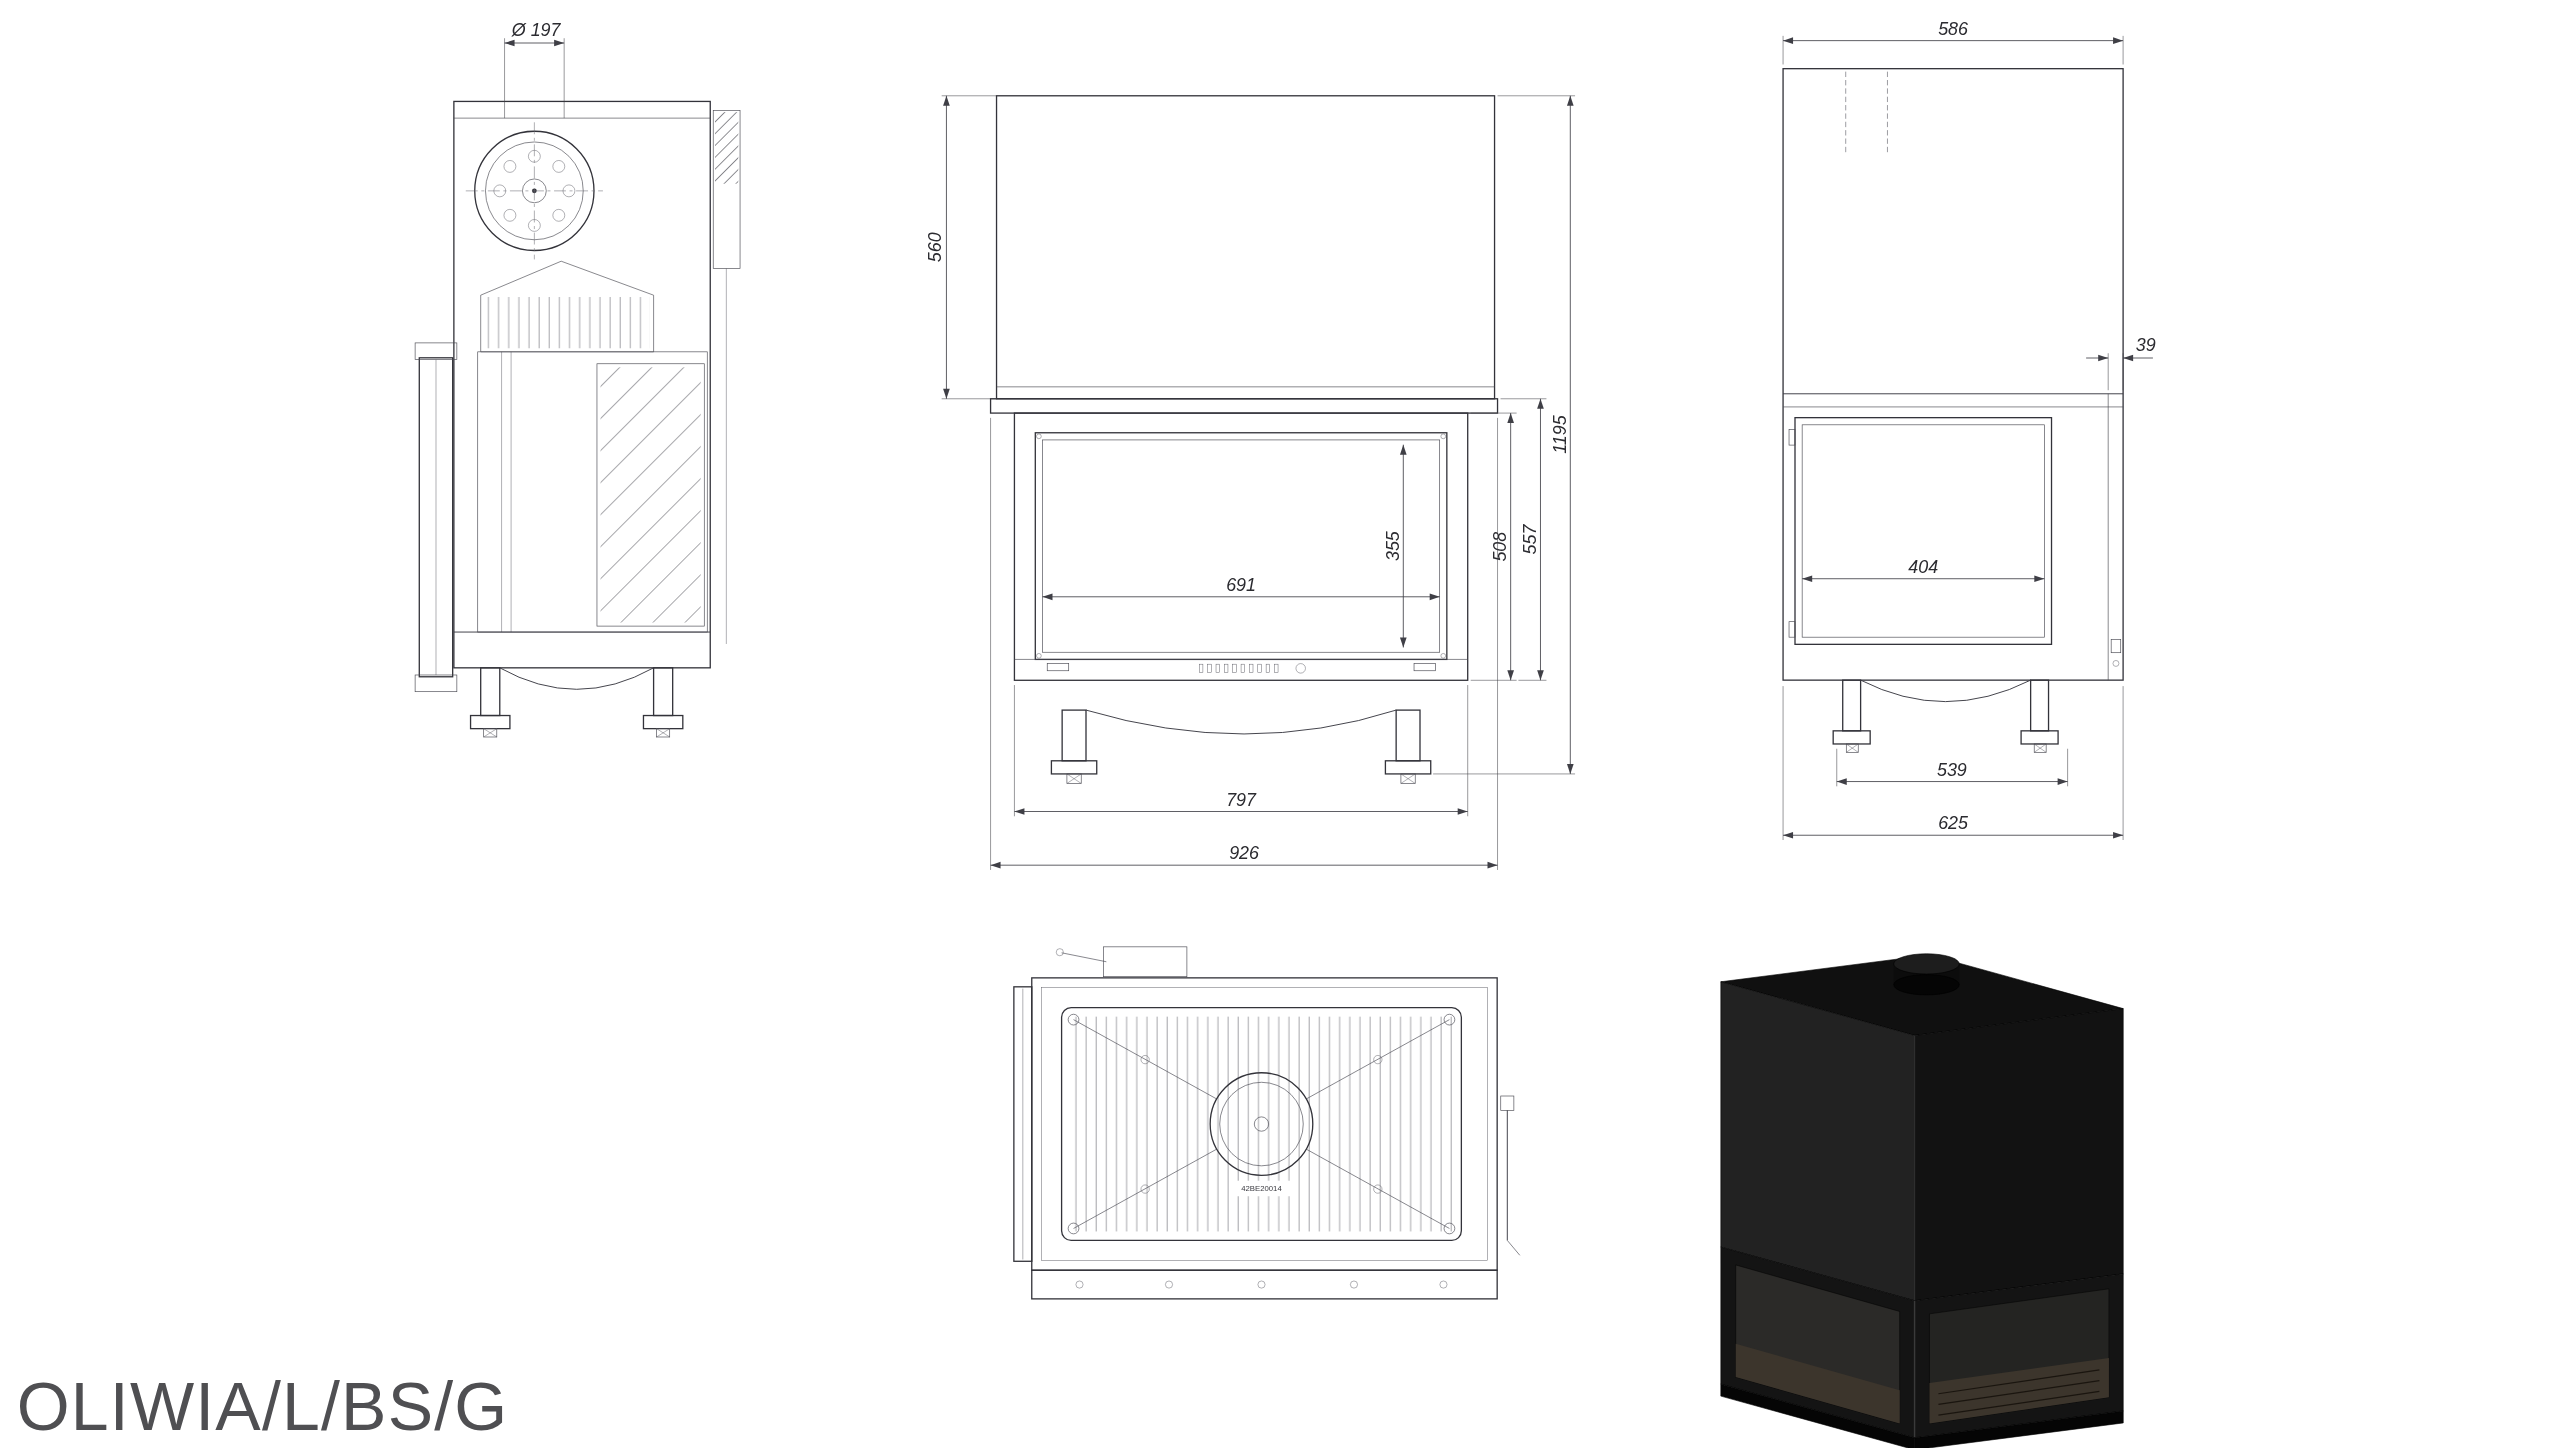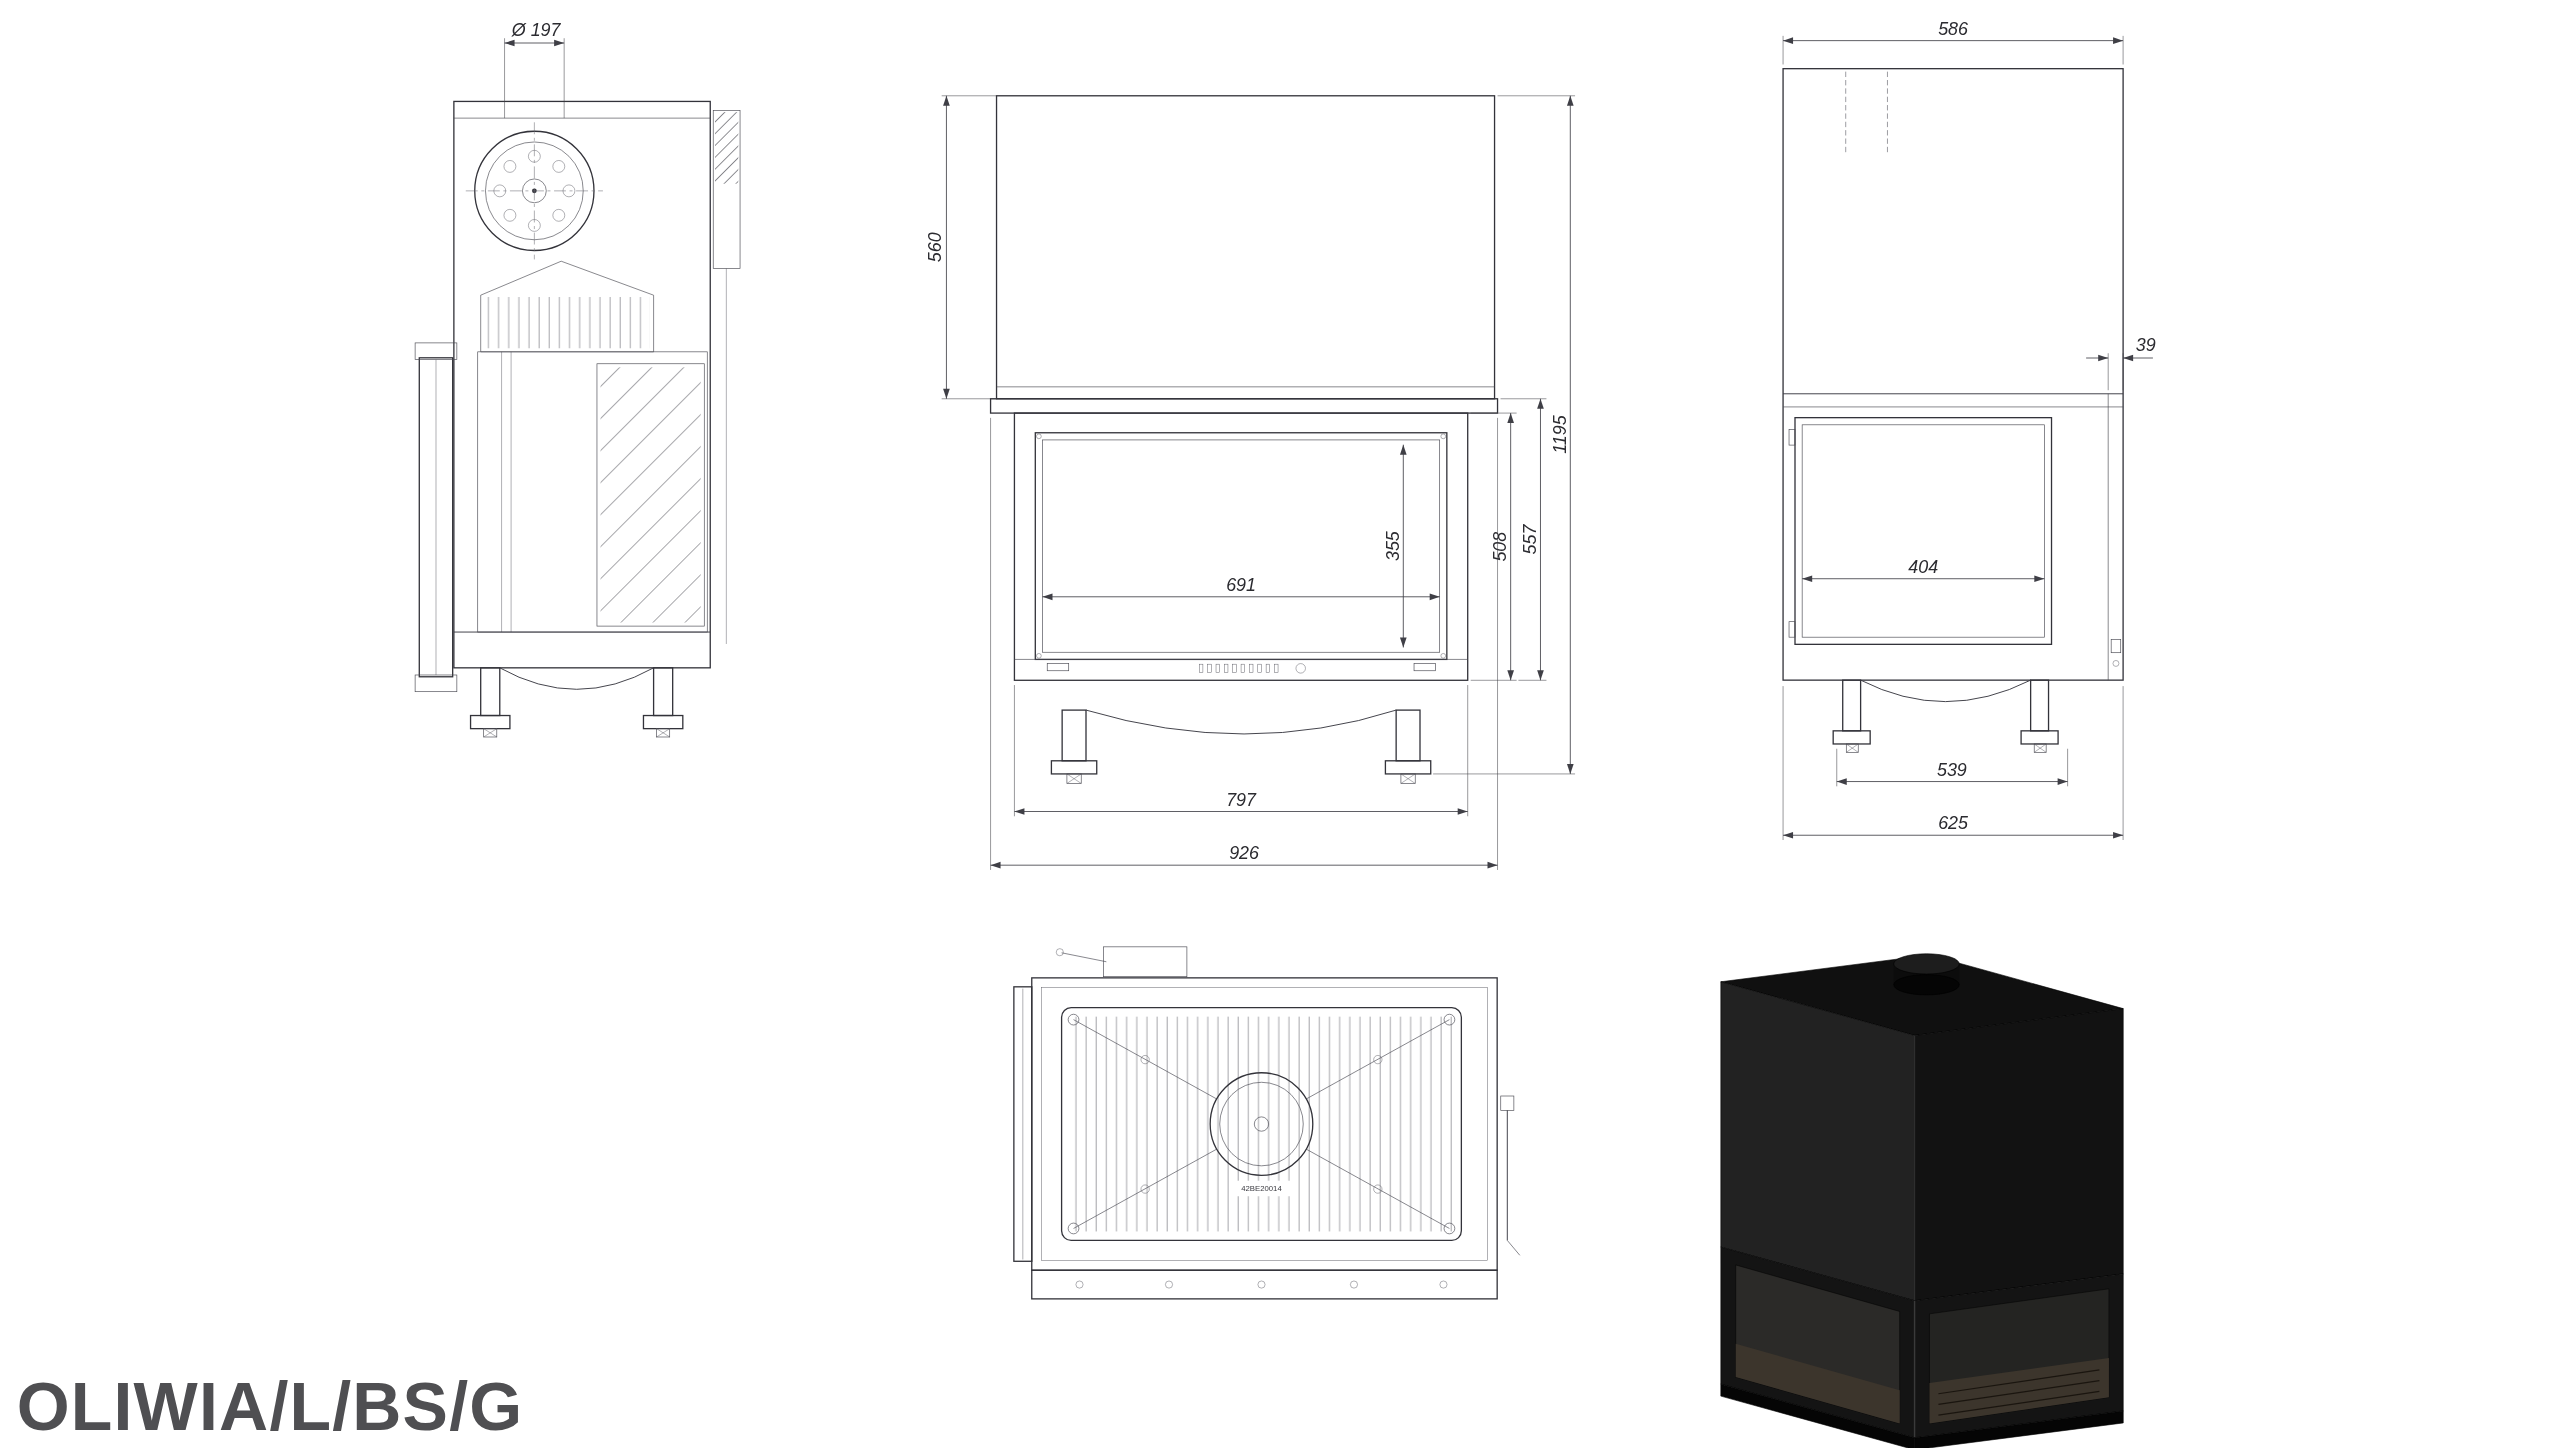--- a/index.html
+++ b/index.html
@@ -13,21 +13,21 @@
   .thin{stroke:#4a4a52;stroke-width:1.1;fill:none;}
   .hair{stroke:#5a5a62;stroke-width:0.8;fill:none;}
   .cl{stroke:#6a6a72;stroke-width:0.9;fill:none;stroke-dasharray:20 6 5 6;}
   .dash{stroke:#5a5a62;stroke-width:1;fill:none;stroke-dasharray:9 5;}
   .dim{stroke:#3f3f46;stroke-width:1.4;fill:none;}
   .ext{stroke:#3f3f46;stroke-width:0.9;fill:none;}
   .dlab{font:italic 30px "Liberation Sans", sans-serif;fill:#2b2b30;}
   .micro{font:13px "Liberation Sans", sans-serif;fill:#3a3a40;}
   #model-title{
     position:absolute;left:16.7px;top:1367px;
-    font-size:68px;letter-spacing:1.2px;color:#4f4f52;font-weight:700;
+    font-size:68px;letter-spacing:1.2px;color:#4f4f52;font-weight:400;
   }
 </style>
 </head>
 <body>
 
 <svg width="0" height="0" style="position:absolute">
   <defs>
     <marker id="ae" markerWidth="14" markerHeight="10" refX="13" refY="5" orient="auto-start-reverse">
       <path d="M1,1 L13,5 L1,9 z" fill="#3f3f46"></path>
     </marker>

